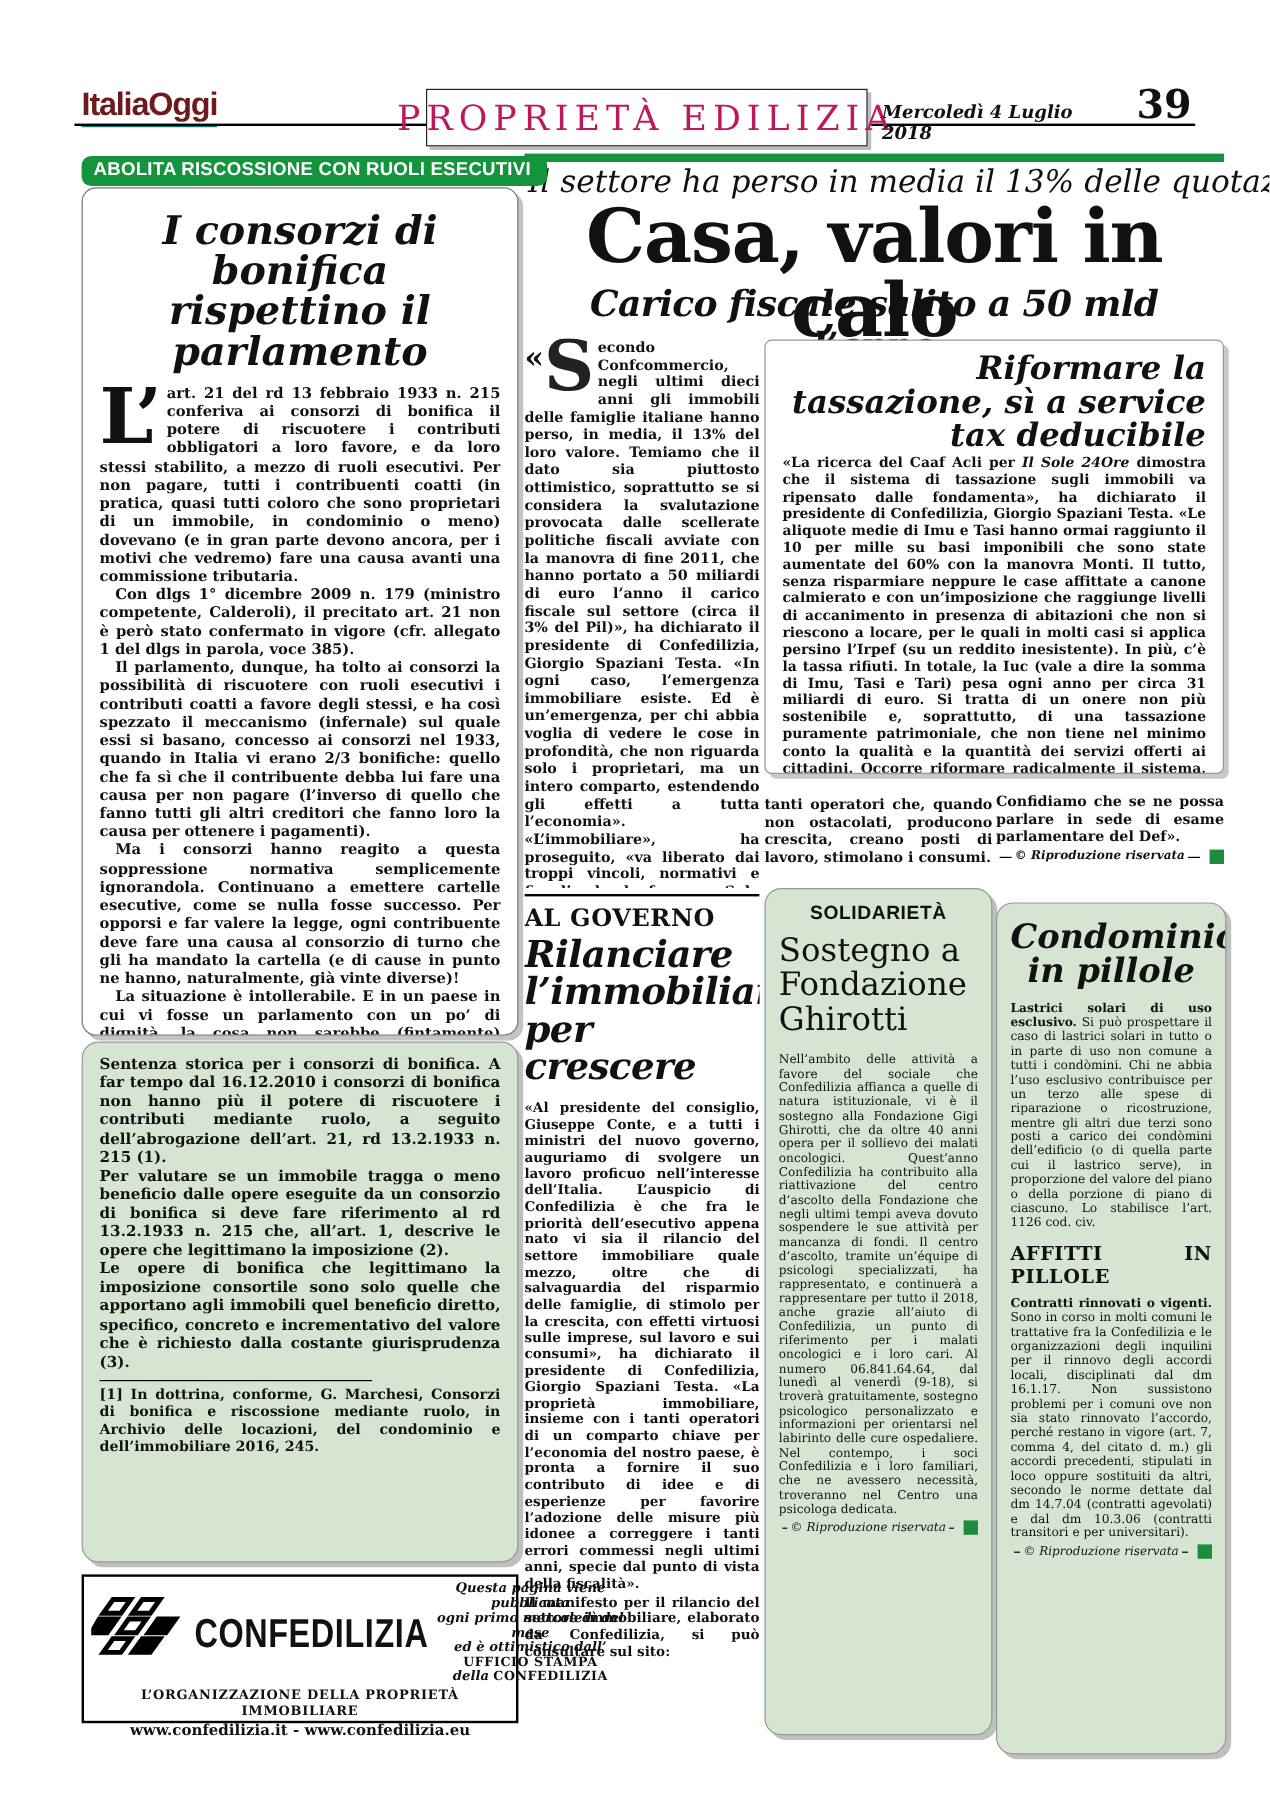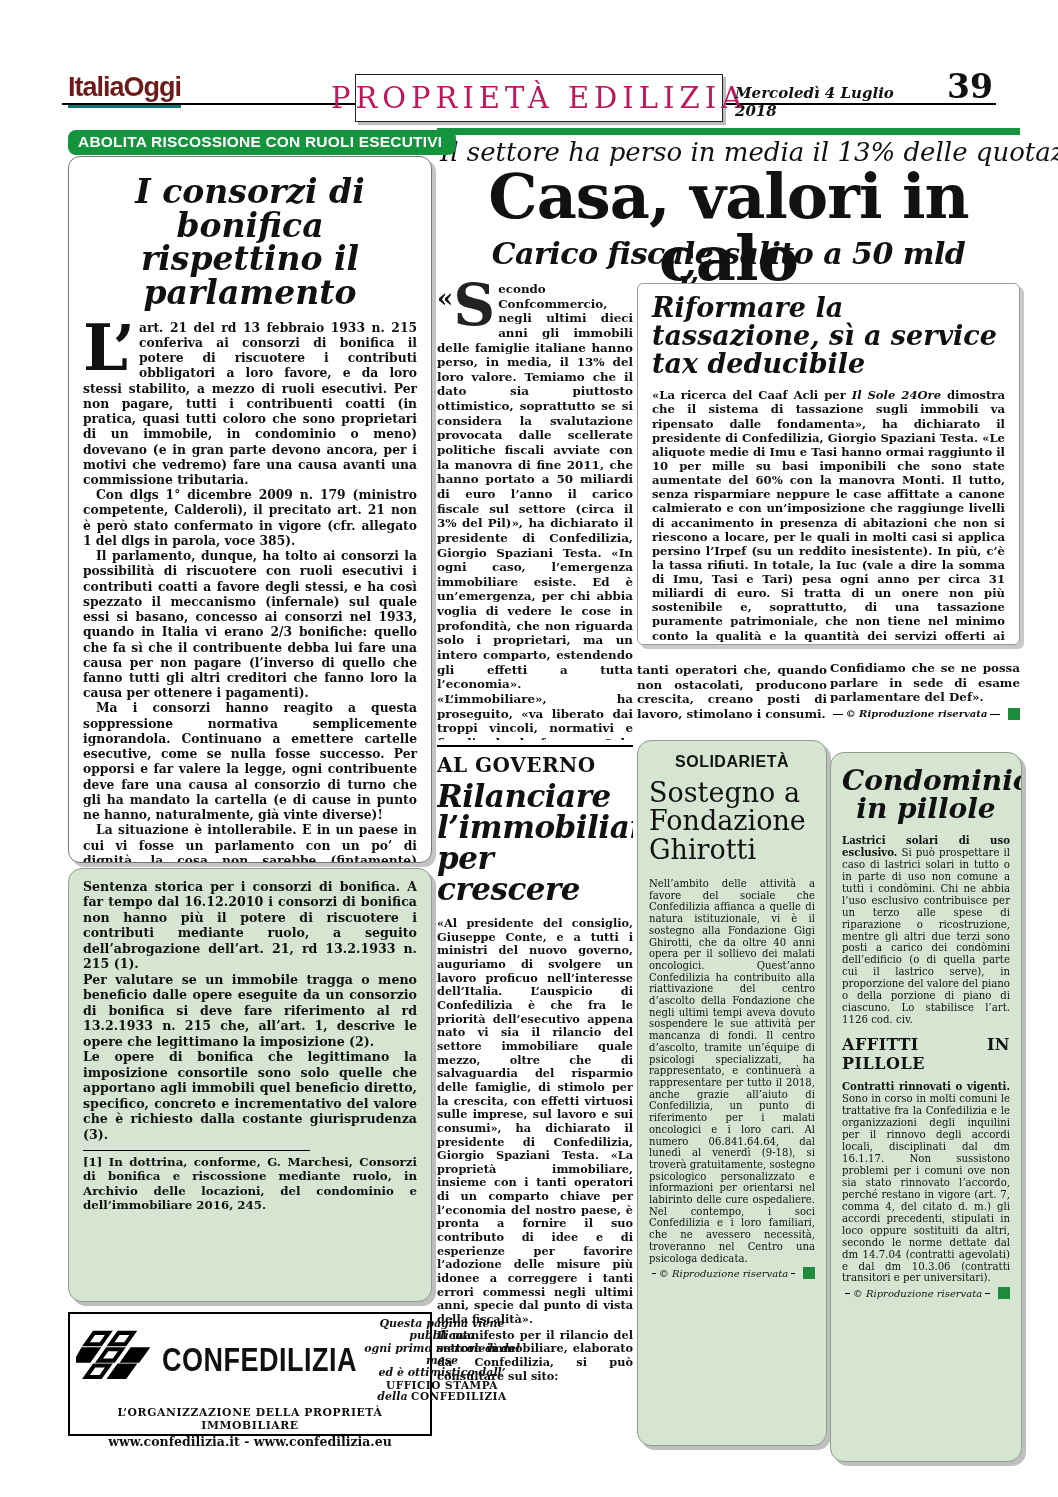--- a/index.html
+++ b/index.html
@@ -6,21 +6,21 @@
   html,body { background:#fff; }
   .page {
     position:relative; width:1058px; height:1497px; margin:0 auto;
     background:#fff; overflow:hidden;
     font-family:"DejaVu Serif", serif; color:#111;
   }
   
   .masthead {
     position:absolute; left:68px; top:72px;
     font-family:"Liberation Sans", sans-serif; font-weight:bold; font-size:27px;
-    letter-spacing:-1px; color:#6e1a1a; border-bottom:4px solid #0f766e; padding-bottom:1px;
+    letter-spacing:-1px; color:#6e1a1a; border-bottom:2px solid #0f766e; padding-bottom:1px;
   }
   .top-rule { position:absolute; left:62px; top:103px; width:934px; height:2px; background:#000; }
   .section-box {
     position:absolute; left:355px; top:74px; width:368px; height:48px;
     background:#fff; border:1px solid #222; box-shadow:3px 3px 0 #bdbdbd;
     display:flex; align-items:center; justify-content:center;
   }
   .section-title {
     font-family:"DejaVu Serif", serif; font-size:29px; letter-spacing:5px;
     color:#be185d; font-weight:500; white-space:nowrap;
@@ -124,21 +124,21 @@
   .main-col3 { position:absolute; left:830px; top:661px; width:190px; height:92px;
     font-size:11.9px; line-height:1.23; font-weight:bold; }
 
   .tax-box {
     position:absolute; left:637px; top:283px; width:383px; height:362px;
     background:#fff; border:1.5px solid #999; border-radius:6px;
     box-shadow:4px 4px 0 #c9c9c9; padding:10px 14px 6px; overflow:hidden;
   }
   .tax-box .headline {
     font-style:italic; font-weight:bold; font-size:27px; line-height:1.04;
-    text-align:left; margin-bottom:10px;
+    text-align:right; 
   }
   .tax-box .body { font-size:11.6px; line-height:1.22; font-weight:bold; }
 
   
   .governo { position:absolute; left:437px; top:745px; width:196px; height:676px; overflow:hidden; }
   .governo .rule { height:2px; background:#000; margin-bottom:6px; }
   .governo .kicker2 { font-weight:bold; font-size:20px; letter-spacing:0.5px; }
   .governo .headline {
     font-style:italic; font-weight:bold; font-size:31px; line-height:1.0; margin:4px 0 12px; letter-spacing:-0.5px;
   }

